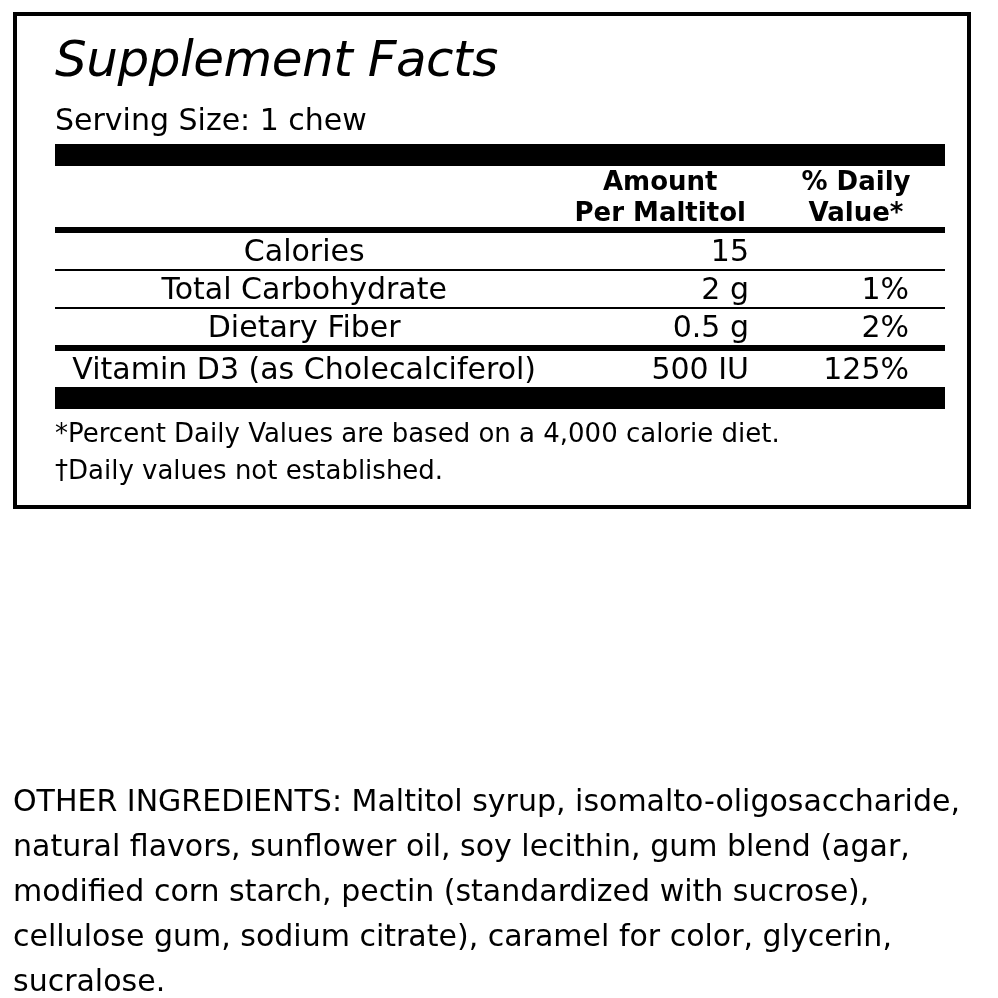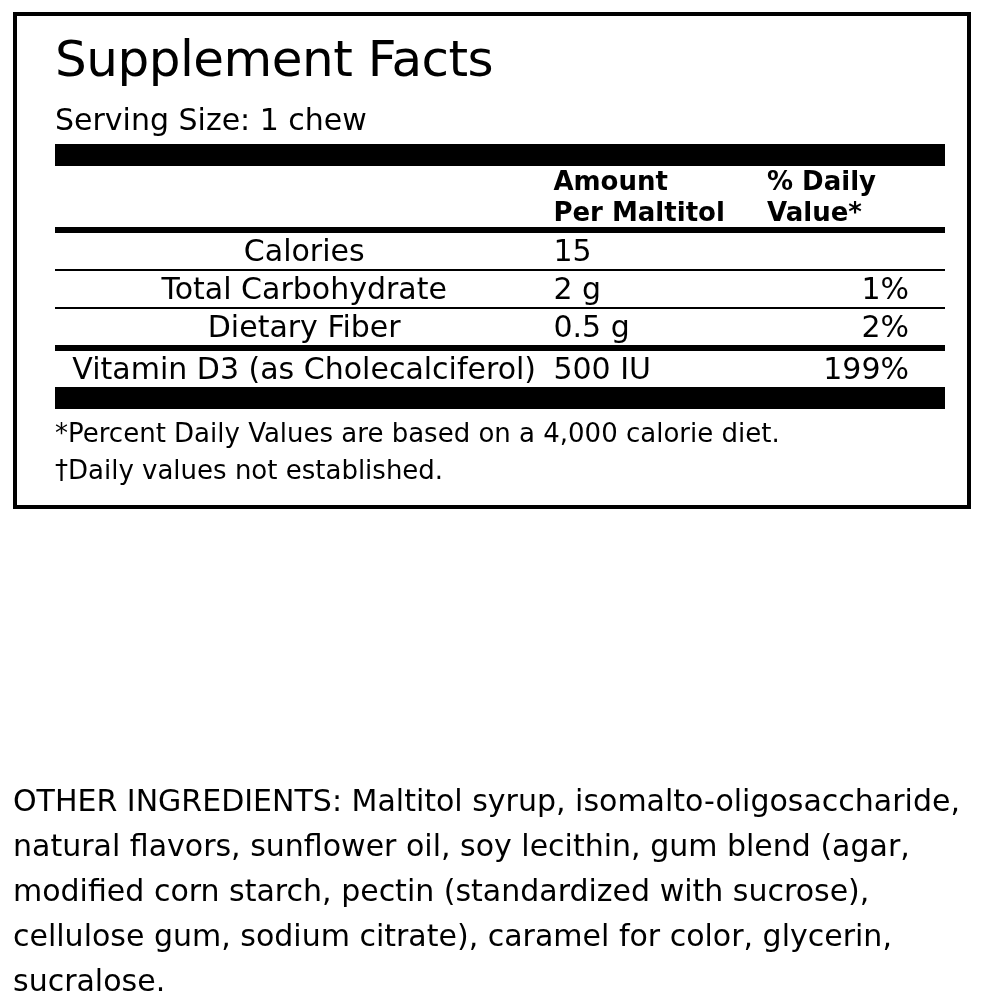--- a/index.html
+++ b/index.html
@@ -38,20 +38,21 @@
     padding: 10px 22px 14px 38px;
   }
 
   .sf-title {
     font-size: 50px;
     line-height: 1.08;
     font-weight: 400;
     letter-spacing: -0.5px;
     margin: 6px 0 2px 0;
     white-space: nowrap;
+    font-style: italic;
   }
 
   .serving-size {
     font-size: 30px;
     line-height: 1.2;
     margin: 16px 0 6px 0;
   }
 
   .rule-thick {
     height: 22px;
@@ -80,32 +81,32 @@
 
   table.sf th, table.sf td {
     padding: 0;
     vertical-align: bottom;
   }
 
   .hdr-row th {
     font-size: 26px;
     font-weight: 700;
     line-height: 1.18;
-    text-align: left;
+    text-align: center;
     padding: 8px 0 10px 0;
   }
   .hdr-row th.blank { font-weight: 400; }
 
   .nut-row td {
     font-size: 30px;
     line-height: 1.2;
     padding: 7px 0 7px 0;
   }
   .nut-row td.name { text-align: center; }
-  .nut-row td.amt  { padding-right: 18px; }
+  .nut-row td.amt  { text-align: right; padding-right: 18px; }
   .nut-row td.dv   { text-align: right; padding-right: 36px; }
   .nut-row td.name.indent { padding-left: 34px; }
 
   .sep-cell { padding: 0 !important; }
   .sep-line { height: 2px; background: #000; }
 
   .footnotes {
     font-size: 26px;
     line-height: 1.42;
     margin: 6px 0 2px 0;
@@ -209,21 +210,21 @@
 
           <tr>
             <td class="sep-cell" colspan="3">
                 <div class="sep-line"></div>
               </td>
           </tr>
 
           <tr class="nut-row">
             <td class="name">Vitamin D3 (as Cholecalciferol)</td>
             <td class="amt">500 IU</td>
-            <td class="dv">199%</td>
+            <td class="dv">125%</td>
           </tr>
         </tbody>
       </table>
 
       <div class="rule-bottom"></div>
 
       <div class="footnotes">
         <div>*Percent Daily Values are based on a 4,000 calorie diet.</div>
         <div>†Daily values not established.</div>
       </div>

